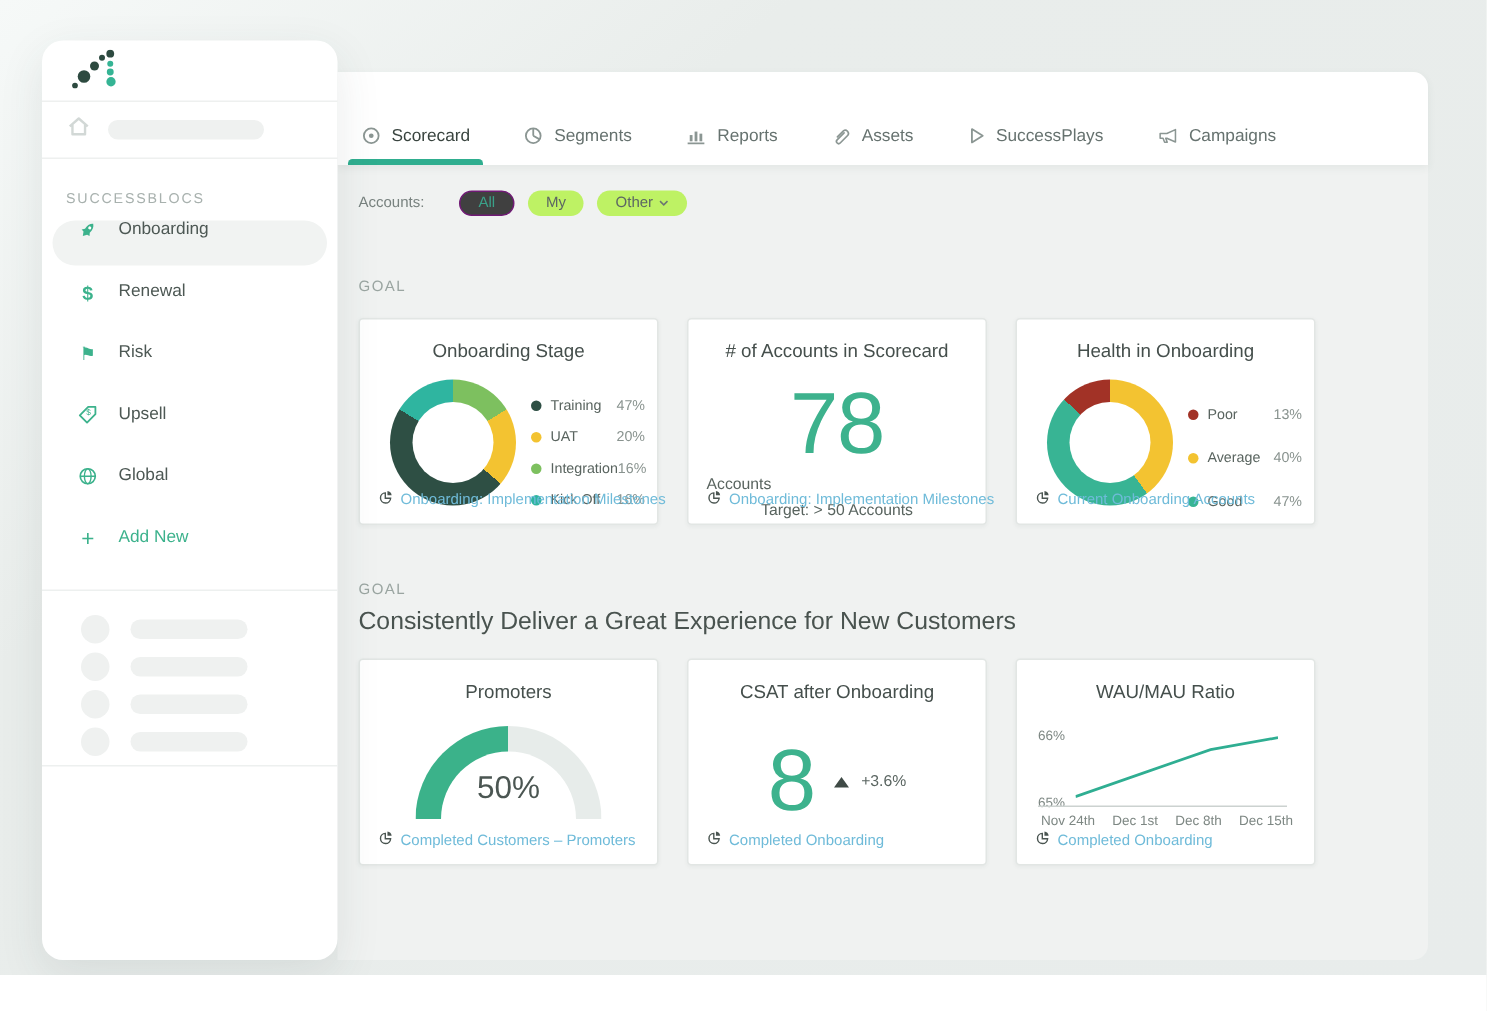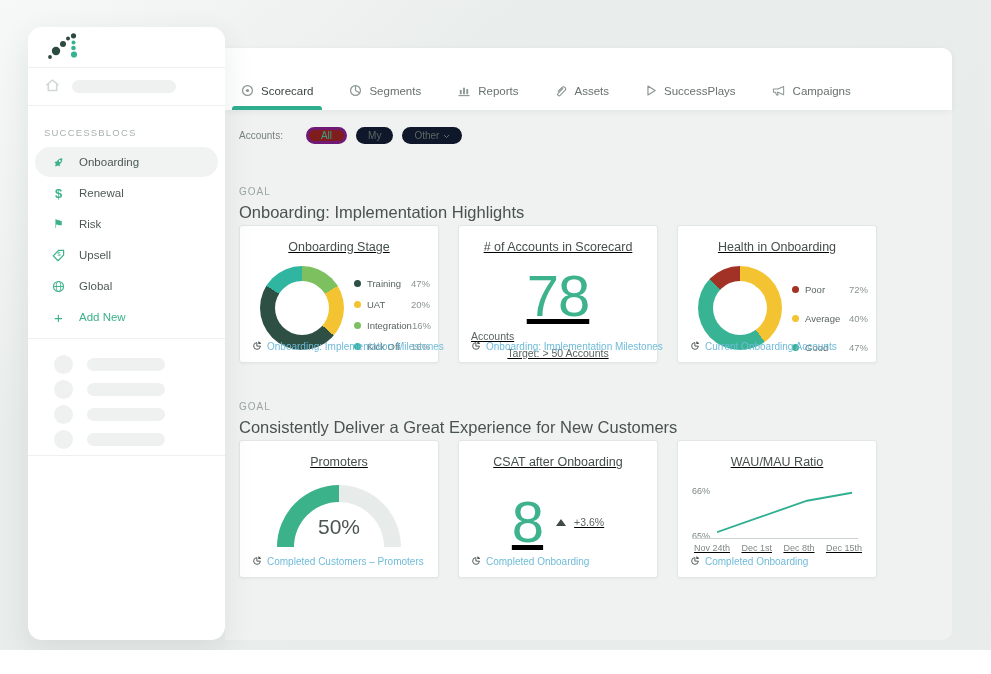--- a/index.html
+++ b/index.html
@@ -20,30 +20,30 @@
   .tab.active { color:#39443f; }
   .tab.active::after { content:''; position:absolute; left:-4px; right:-4px; bottom:0; height:4px;
          background:#2fae8f; border-radius:3px 3px 0 0; }
 
   .content { position:relative; padding:17px 0 0 14px; }
 
   
   .filters-row { display:flex; align-items:center; gap:9px; }
   .filters-label { font-size:10px; color:#78827f; margin-right:14px; }
   .pill { height:17px; display:inline-flex; align-items:center; gap:4px; padding:0 12px;
-          border-radius:9px; font-size:10px; background:#0f172a; color:#5c6663; cursor:pointer; }
-  .pill.selected { background:#7f1d1d; border:3px solid #701a75; color:#3aa189; }
+          border-radius:9px; font-size:10px; background:#bef264; color:#5c6663; cursor:pointer; }
+  .pill.selected { background:#404040; border:1px solid #701a75; color:#3aa189; }
 
   
   .goal-kicker { margin-top:42px; font-size:10px; letter-spacing:1px; color:#9aa5a1; }
   .goal-title  { margin-top:6px; font-size:16.5px; color:#49534f; }
   .goal-kicker.second { margin-top:38px; }
 
   
-  .cards-row { display:flex; gap:19px; margin-top:3px;text-decoration:underline; }
+  .cards-row { display:flex; gap:19px; margin-top:15px; }
   .card { width:200px; height:138px; background:#fff; border:1px solid #e2e6e4; border-radius:3px;
           box-shadow:0 1px 3px rgba(40,60,55,.05); position:relative; padding:14px 12px 0; }
   .card-title { text-align:center; font-size:12.5px; color:#454f4c; }
   .card-footer { position:absolute; left:12px; bottom:9px; display:flex; align-items:center; gap:4px;
           font-size:10px; color:#6fbbd9; cursor:pointer; white-space:nowrap; }
   .card-footer svg { flex:0 0 auto; }
 
   
   .donut { position:absolute; left:20px; top:40px; width:84px; height:84px; border-radius:50%; }
   .donut-hole { position:absolute; left:15px; top:15px; width:54px; height:54px; border-radius:50%; background:#fff; }
@@ -82,22 +82,22 @@
   .x-labels { display:flex; justify-content:space-between; margin:4px 2px 0 4px; font-size:9px; color:#7d8783; }
 
   
   .sidebar { position:absolute; left:28px; top:27px; width:197px; height:613px; background:#fff;
              border-radius:14px; box-shadow:0 10px 30px rgba(50,70,64,.10); z-index:5; }
   .logo-row { height:41px; border-bottom:1px solid #eef0ef; position:relative; }
   .home-row { height:38px; border-bottom:1px solid #eef0ef; display:flex; align-items:center;
               gap:11px; padding:0 16px; cursor:pointer; }
   .skel-bar { background:#eff1f0; border-radius:7px; height:13px; }
   .section-label { margin:21px 16px 9px; font-size:9.5px; letter-spacing:1.2px; color:#a8b1ae; }
-  .nav-item { height:30px; display:flex; align-items:center; gap:13px; padding-left:16px;
-              margin:0 7px 1px; font-size:11.5px; color:#4d5854; border-radius:15px; cursor:pointer; }
+  .nav-item { height:30px; display:flex; align-items:flex-start; gap:13px; padding-left:16px;
+              margin:0 7px 11px; font-size:11.5px; color:#4d5854; border-radius:15px; cursor:pointer; }
   .nav-item.active { background:#f1f3f2; }
   .icon-cell { width:15px; display:flex; justify-content:center; align-items:center; color:#3cb28c; }
   .nav-item.add-new { color:#3cb28c; }
   .plus-glyph { font-size:15px; font-weight:400; line-height:1; }
   .dollar-glyph { font-size:13px; font-weight:700; }
   .flag-glyph { font-size:12px; }
   .sidebar-divider { border-top:1px solid #edf0ef; margin:6px 0 0; }
   .skeleton-list { padding-top:15px; }
   .skel-row { display:flex; align-items:center; gap:14px; padding-left:26px; height:20px; margin-bottom:5px; }
   .skel-circle { width:19px; height:19px; border-radius:50%; background:#eff1f0; }
@@ -175,21 +175,20 @@
           <span>Other</span>
           <span>
             <svg width="7" height="5" viewBox="0 0 8 6">
                 <path d="M1 1.3l3 3 3-3" fill="none" stroke="#6b7572" stroke-width="1.2"></path>
               </svg>
           </span>
         </span>
       </div>
 
       <div class="goal-kicker">GOAL</div>
-      <div class="goal-title">Onboarding: Implementation Highlights</div>
 
       <div class="cards-row">
 
         <div class="card">
           <div class="card-title">Onboarding Stage</div>
           <div class="donut" style="background: conic-gradient(rgb(125, 192, 95) 0%, rgb(125, 192, 95) 16.1616%, rgb(243, 195, 49) 16.1616%, rgb(243, 195, 49) 36.3636%, rgb(46, 79, 68) 36.3636%, rgb(46, 79, 68) 83.8384%, rgb(47, 181, 160) 83.8384%, rgb(47, 181, 160) 100%);">
             <div class="donut-hole"></div>
           </div>
           <div class="legend">
             <div class="legend-row">
@@ -242,21 +241,21 @@
 
         <div class="card">
           <div class="card-title">Health in Onboarding</div>
           <div class="donut" style="background: conic-gradient(rgb(243, 195, 49) 0%, rgb(243, 195, 49) 40%, rgb(56, 180, 148) 40%, rgb(56, 180, 148) 87%, rgb(162, 50, 38) 87%, rgb(162, 50, 38) 100%);">
             <div class="donut-hole"></div>
           </div>
           <div class="legend spread">
             <div class="legend-row">
               <span class="legend-dot" style="background: rgb(162, 50, 38);"></span>
               <span>Poor</span>
-              <span class="legend-pct">72%</span>
+              <span class="legend-pct">13%</span>
             </div>
             <div class="legend-row">
               <span class="legend-dot" style="background: rgb(243, 195, 49);"></span>
               <span>Average</span>
               <span class="legend-pct">40%</span>
             </div>
             <div class="legend-row">
               <span class="legend-dot" style="background: rgb(56, 180, 148);"></span>
               <span>Good</span>
               <span class="legend-pct">47%</span>

